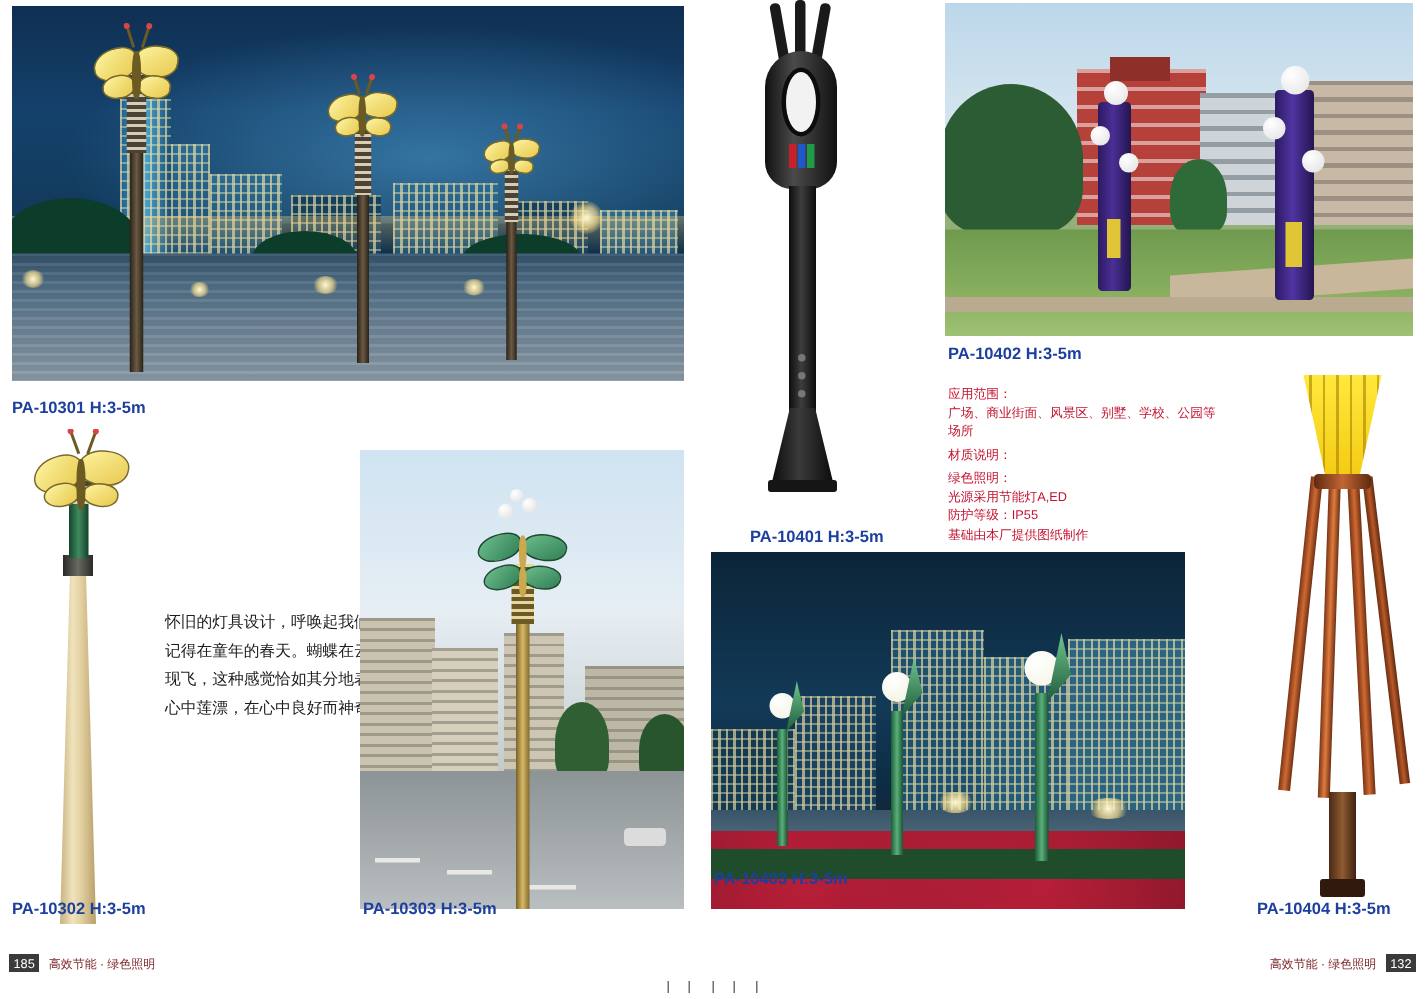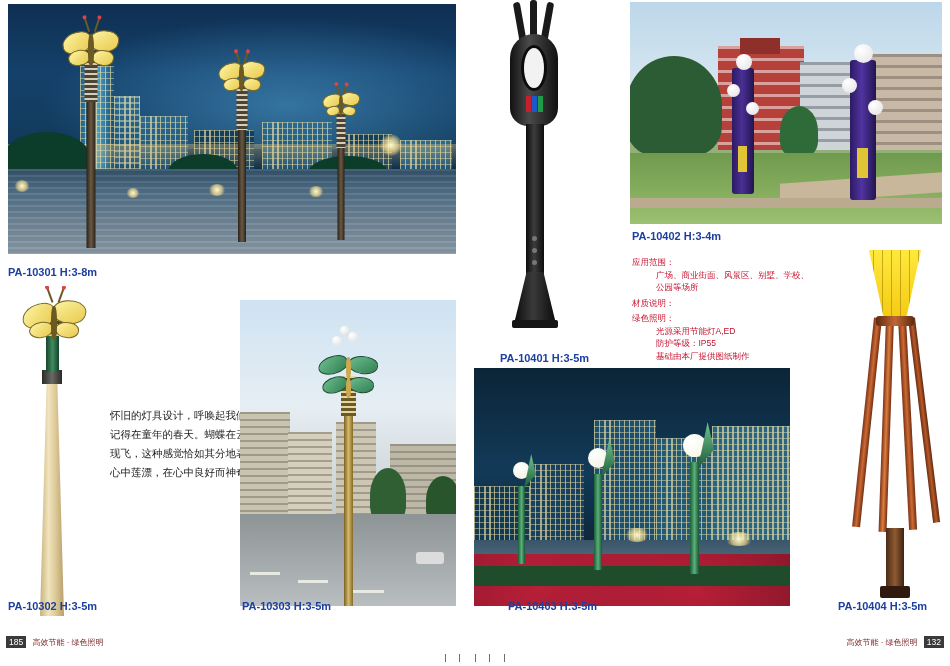--- a/index.html
+++ b/index.html
@@ -109,21 +109,21 @@
     width: 190px;
   }
   .spec {
     position:absolute;
     font-size: 8.5px;
     line-height: 12.5px;
     color: #c4122f;
     width: 185px;
   }
   .spec .hd { color:#c4122f; }
-  .spec .bd { color:#c4122f;margin-left:24px; }
+  .spec .bd { color:#c4122f; }
 
   
   .footer-left, .footer-right { position:absolute; bottom:18px; font-size:8px; color:#333; }
   .pgnum { display:inline-block; background:#3a3a3a; color:#fff; padding:1px 3px; font-size:8.5px; }
   .footer-left { left:6px; }
   .footer-right { right:6px; }
   .fl-txt { margin-left:4px; color:#7a1f22; font-size:8px; }
   .fr-txt { margin-right:4px; color:#7a1f22; font-size:8px; }
   .crop-marks { position:absolute; left:50%; transform:translateX(-50%); bottom:4px; width:60px; height:8px; }
   .crop-marks span { position:absolute; top:0; width:1px; height:8px; background:#6f6f6f; }
@@ -218,21 +218,21 @@
         <div class="bbody" style="left:17px; top:5px; width:4px; height:21px;"></div>
         <div class="antenna" style="left:15px; top:-5px; width:1.5px; height:9px; transform:rotate(-18deg);">
             <i></i>
           </div>
         <div class="antenna" style="left:22px; top:-5px; width:1.5px; height:9px; transform:rotate(18deg);">
             <i></i>
           </div>
       </div>
     </div>
   </div>
-  <div class="caption" style="left:8px; top:266px;">PA-10301 H:3-8m</div>
+  <div class="caption" style="left:8px; top:266px;">PA-10301 H:3-5m</div>
 
   <div class="photo" id="ph-10302">
 
     <div style="position:absolute; left:34px; bottom:0; width:24px; height:236px;
                 background: linear-gradient(to right,#c8b27c,#f0e3bd 35%,#e2cf9f 60%,#b79f6b);
                 clip-path: polygon(28% 0%, 72% 0%, 100% 100%, 0% 100%);"></div>
     <div style="position:absolute; left:36px; bottom:232px; width:20px; height:14px;
                 background: linear-gradient(to right,#2a2a28,#6a6a63,#2a2a28);"></div>
 
     <div style="position:absolute; left:40px; bottom:244px; width:13px; height:40px;
@@ -364,21 +364,21 @@
     </div>
 
     <div style="position:absolute; left:212px; top:42px; width:40px; height:156px;">
       <div style="position:absolute; left:8px; top:16px; width:26px; height:140px; background:linear-gradient(to right,#2c1a62,#5034a2 45%,#23154f); border-radius:3px;"></div>
       <div style="position:absolute; left:12px; top:0px; width:19px; height:19px; border-radius:50%; background:radial-gradient(circle at 35% 30%,#fff,#e3e3e3);"></div>
       <div style="position:absolute; left:0px; top:34px; width:15px; height:15px; border-radius:50%; background:radial-gradient(circle at 35% 30%,#fff,#e0e0e0);"></div>
       <div style="position:absolute; left:26px; top:56px; width:15px; height:15px; border-radius:50%; background:radial-gradient(circle at 35% 30%,#fff,#e0e0e0);"></div>
       <div style="position:absolute; left:15px; top:104px; width:11px; height:30px; background:#e0c537;"></div>
     </div>
   </div>
-  <div class="caption" style="left:632px; top:230px;">PA-10402 H:3-4m</div>
+  <div class="caption" style="left:632px; top:230px;">PA-10402 H:3-5m</div>
 
   <div class="spec" style="left:632px; top:256px;">
     <div class="hd">应用范围：</div>
     <div class="bd">广场、商业街面、风景区、别墅、学校、公园等场所</div>
     <div class="hd" style="margin-top:3px;">材质说明：</div>
     <div class="hd" style="margin-top:3px;">绿色照明：</div>
     <div class="bd" style="white-space:pre-line;">光源采用节能灯А,ED
 防护等级：IP55
 基础由本厂提供图纸制作</div>
   </div>
@@ -417,21 +417,21 @@
       <div style="position:absolute; left:23px; top:0px; width:14px; height:40px; background:linear-gradient(to bottom,#6fc48f,#1f5b38); clip-path:polygon(0% 100%, 100% 60%, 60% 0%);"></div>
     </div>
     <div style="position:absolute; left:198px; top:54px; width:46px; height:152px;">
       <div style="position:absolute; left:18px; bottom:0; width:9px; height:112px; background:linear-gradient(to right,#1d5c38,#5ab07a,#1b5334);"></div>
       <div style="position:absolute; left:11px; top:12px; width:23px; height:23px; border-radius:50%; background:radial-gradient(circle at 35% 30%,#fff,#f4f4e4);"></div>
       <div style="position:absolute; left:26px; top:0px; width:16px; height:46px; background:linear-gradient(to bottom,#6fc48f,#1f5b38); clip-path:polygon(0% 100%, 100% 60%, 60% 0%);"></div>
     </div>
     <div class="glowdot" style="left:150px; top:160px; width:26px; height:14px;"></div>
     <div class="glowdot" style="left:250px; top:164px; width:30px; height:14px;"></div>
   </div>
-  <div class="caption" style="left:476px; top:600px;margin-left:32px;">PA-10403 H:3-5m</div>
+  <div class="caption" style="left:476px; top:580px;">PA-10403 H:3-5m</div>
 
   <div class="photo" id="ph-10404">
 
     <div style="position:absolute; left:18px; top:4px; width:62px; height:74px;
                 background: linear-gradient(to bottom,#ffe93c,#f3c810);
                 clip-path: polygon(8% 0%, 92% 0%, 66% 100%, 34% 100%);"></div>
     <div style="position:absolute; left:18px; top:4px; width:62px; height:74px;
                 background-image: repeating-linear-gradient(to right, rgba(160,120,0,0.55) 0 1.5px, rgba(0,0,0,0) 1.5px 9px);
                 clip-path: polygon(8% 0%, 92% 0%, 66% 100%, 34% 100%);"></div>
 

